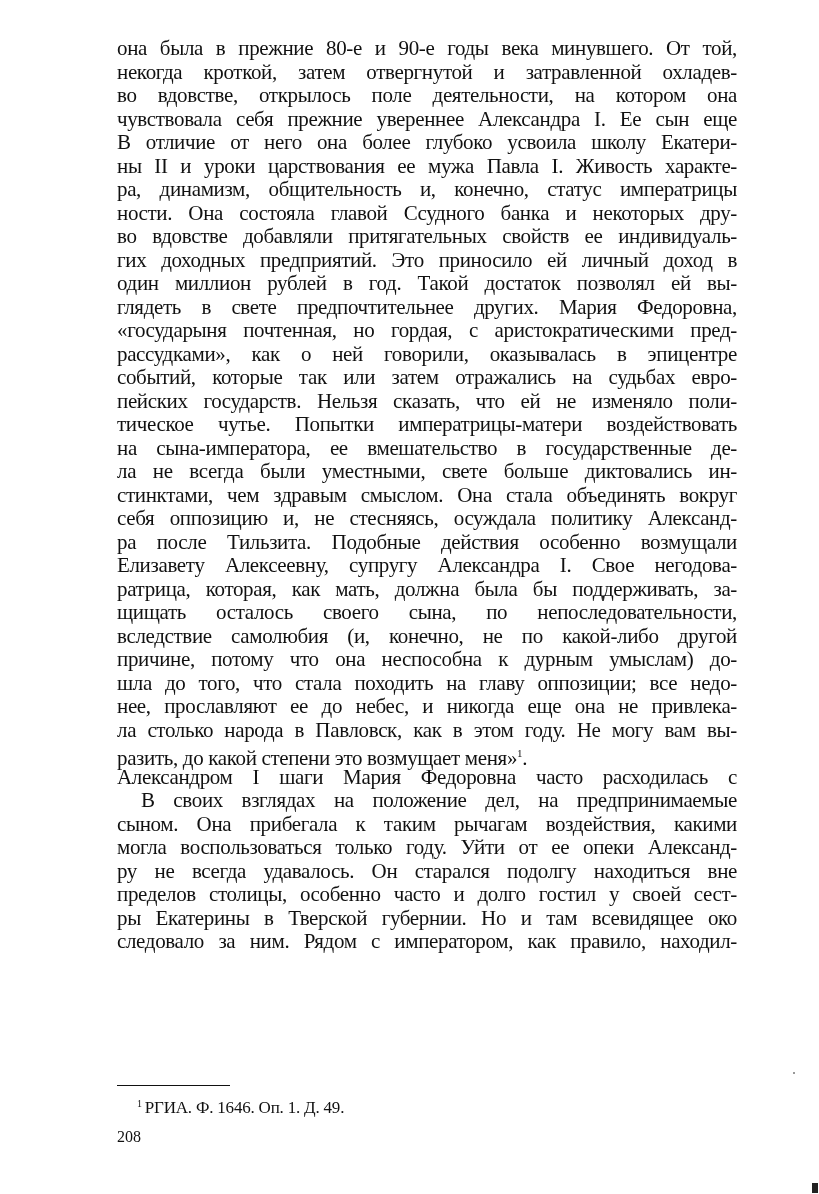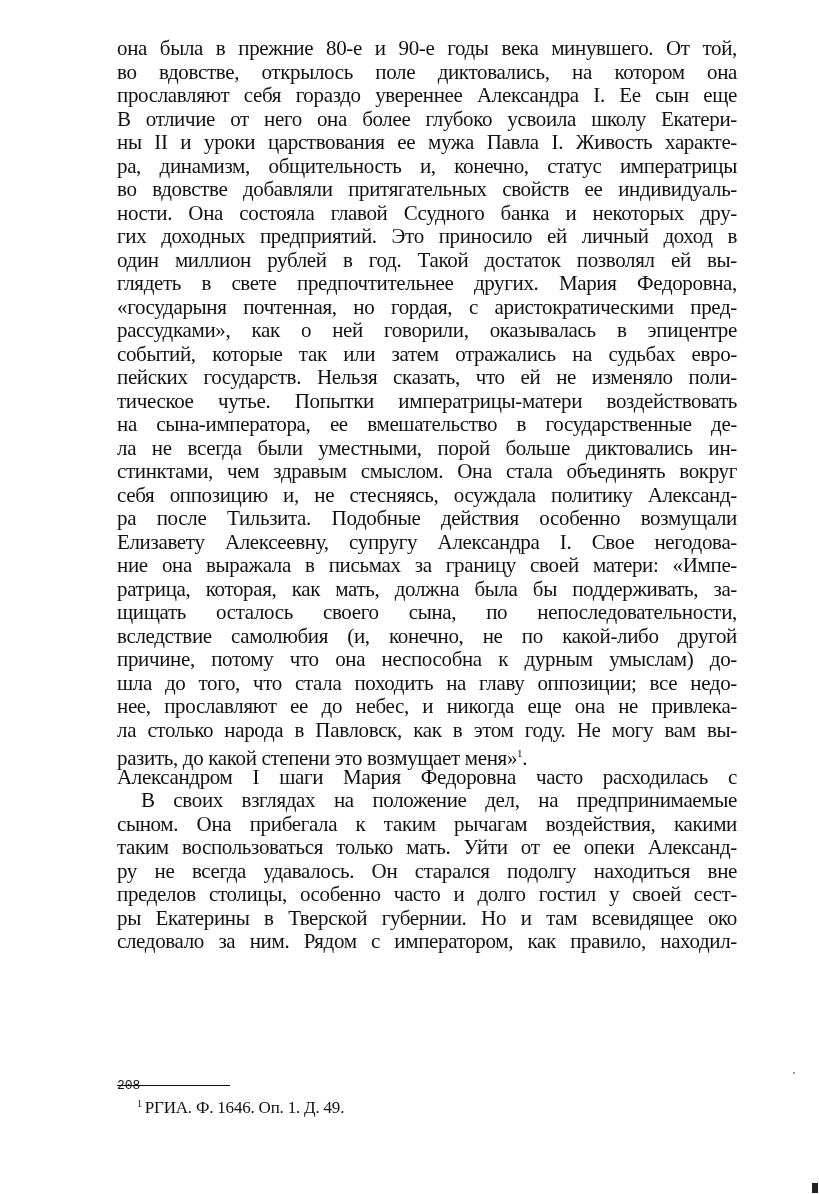--- a/index.html
+++ b/index.html
@@ -9,63 +9,63 @@
     position: absolute; left: 117px; top: 37px; width: 620px;
     font-family: "Liberation Serif", serif; font-size: 21px; line-height: 23.5px;
     color: #111; letter-spacing: -0.35px;
   }
   .line { display: block; white-space: nowrap; text-align: justify; text-align-last: justify; height: 23.5px; }
   .line.last { text-align-last: left; }
   .line.indent { padding-left: 24px; }
   .footnote-rule { position: absolute; left: 117px; top: 1085px; width: 113px; height: 0; border-top: 1.5px solid #111; }
   .footnote { position: absolute; left: 137px; top: 1098px; font-family: "Liberation Serif", serif; font-size: 17px; color: #111; letter-spacing: -0.2px; }
   .footnote sup { font-size: 10px; vertical-align: 6px; margin-right: 3px; }
-  .page-number { position: absolute; left: 117px; top: 1078px; font-family: Liberation Mono, monospace; font-size: 13px; color: #111; }
+  .page-number { position: absolute; left: 117px; top: 1128px; font-family: Liberation Serif, serif; font-size: 16px; color: #111; }
   .artifact { position: absolute; background: #222; }
 </style>
 </head>
 <body>
 
 <div class="page">
   <div class="body-text" id="body-text">
       <span class="line"><span>она была в прежние 80-е и 90-е годы века минувшего. От той,</span></span>
-      <span class="line"><span>во вдовстве, открылось поле диктовались, на котором она</span></span>
-      <span class="line"><span>прославляют себя гораздо увереннее Александра I. Ее сын еще</span></span>
+      <span class="line"><span>некогда кроткой, затем отвергнутой и затравленной охладев-</span></span>
+      <span class="line"><span>во вдовстве, открылось поле деятельности, на котором она</span></span>
+      <span class="line"><span>чувствовала себя прежние увереннее Александра I. Ее сын еще</span></span>
       <span class="line"><span>В отличие от него она более глубоко усвоила школу Екатери-</span></span>
       <span class="line"><span>ны II и уроки царствования ее мужа Павла I. Живость характе-</span></span>
       <span class="line"><span>ра, динамизм, общительность и, конечно, статус императрицы</span></span>
+      <span class="line"><span>ности. Она состояла главой Ссудного банка и некоторых дру-</span></span>
       <span class="line"><span>во вдовстве добавляли притягательных свойств ее индивидуаль-</span></span>
-      <span class="line"><span>ности. Она состояла главой Ссудного банка и некоторых дру-</span></span>
       <span class="line"><span>гих доходных предприятий. Это приносило ей личный доход в</span></span>
       <span class="line"><span>один миллион рублей в год. Такой достаток позволял ей вы-</span></span>
       <span class="line"><span>глядеть в свете предпочтительнее других. Мария Федоровна,</span></span>
       <span class="line"><span>«государыня почтенная, но гордая, с аристократическими пред-</span></span>
       <span class="line"><span>рассудками», как о ней говорили, оказывалась в эпицентре</span></span>
       <span class="line"><span>событий, которые так или затем отражались на судьбах евро-</span></span>
       <span class="line"><span>пейских государств. Нельзя сказать, что ей не изменяло поли-</span></span>
       <span class="line"><span>тическое чутье. Попытки императрицы-матери воздействовать</span></span>
       <span class="line"><span>на сына-императора, ее вмешательство в государственные де-</span></span>
-      <span class="line"><span>ла не всегда были уместными, порой больше диктовались ин-</span></span>
+      <span class="line"><span>ла не всегда были уместными, свете больше диктовались ин-</span></span>
       <span class="line"><span>стинктами, чем здравым смыслом. Она стала объединять вокруг</span></span>
       <span class="line"><span>себя оппозицию и, не стесняясь, осуждала политику Александ-</span></span>
       <span class="line"><span>ра после Тильзита. Подобные действия особенно возмущали</span></span>
       <span class="line"><span>Елизавету Алексеевну, супругу Александра I. Свое негодова-</span></span>
-      <span class="line"><span>ние она выражала в письмах за границу своей матери: «Импе-</span></span>
       <span class="line"><span>ратрица, которая, как мать, должна была бы поддерживать, за-</span></span>
       <span class="line"><span>щищать осталось своего сына, по непоследовательности,</span></span>
       <span class="line"><span>вследствие самолюбия (и, конечно, не по какой-либо другой</span></span>
       <span class="line"><span>причине, потому что она неспособна к дурным умыслам) до-</span></span>
       <span class="line"><span>шла до того, что стала походить на главу оппозиции; все недо-</span></span>
       <span class="line"><span>нее, прославляют ее до небес, и никогда еще она не привлека-</span></span>
       <span class="line"><span>ла столько народа в Павловск, как в этом году. Не могу вам вы-</span></span>
       <span class="line last"><span>разить, до какой степени это возмущает меня»</span><sup style="font-size: 11px;">1</sup><span>.</span></span>
       <span class="line"><span>Александром I шаги Мария Федоровна часто расходилась с</span></span>
       <span class="line indent"><span>В своих взглядах на положение дел, на предпринимаемые</span></span>
       <span class="line"><span>сыном. Она прибегала к таким рычагам воздействия, какими</span></span>
-      <span class="line"><span>таким воспользоваться только мать. Уйти от ее опеки Александ-</span></span>
+      <span class="line"><span>могла воспользоваться только году. Уйти от ее опеки Александ-</span></span>
       <span class="line"><span>ру не всегда удавалось. Он старался подолгу находиться вне</span></span>
       <span class="line"><span>пределов столицы, особенно часто и долго гостил у своей сест-</span></span>
       <span class="line"><span>ры Екатерины в Тверской губернии. Но и там всевидящее око</span></span>
       <span class="line"><span>следовало за ним. Рядом с императором, как правило, находил-</span></span>
     </div>
 
   <div class="footnote-rule"></div>
   <div class="footnote">
     <sup>1</sup><span>РГИА. Ф. 1646. Оп. 1. Д. 49.</span>
   </div>

